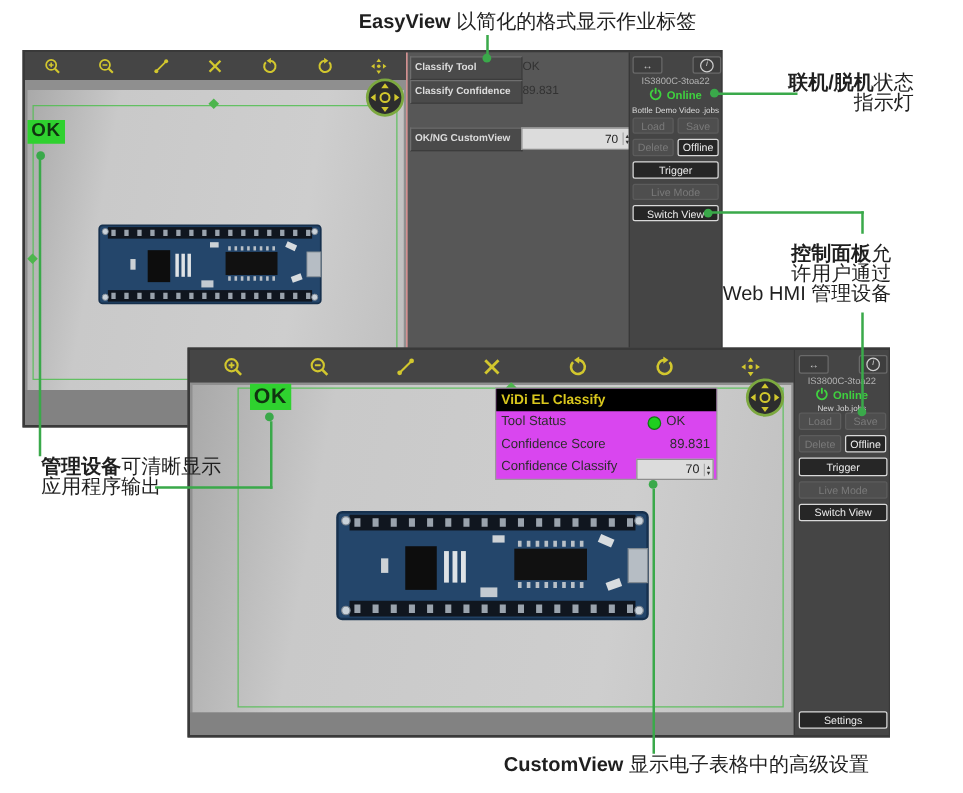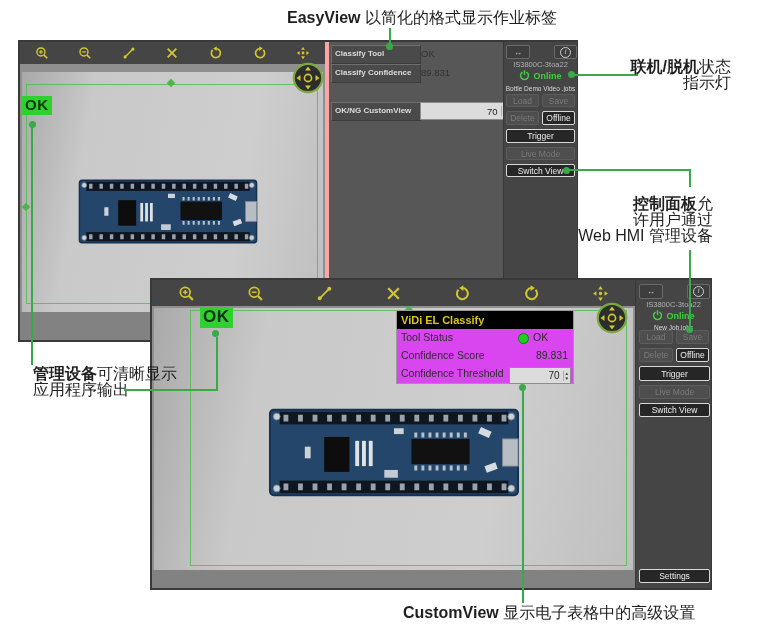--- a/index.html
+++ b/index.html
@@ -28,21 +28,21 @@
   .roi{position:absolute;border:1px solid rgba(80,190,80,.85);}
   .diamond{position:absolute;width:6px;height:6px;background:#4db54d;transform:rotate(45deg);}
   .oklabel{position:absolute;background:#2fd12f;color:#062;color:#103310;font-weight:bold;
            padding:1px 3px;line-height:1.1;letter-spacing:.5px;}
   #ok1{font-size:15px;}
   #ok2{font-size:17px;}
 
   .panctl{position:absolute;width:32px;height:32px;}
 
   
-  #panel1{left:305px;top:0;width:178px;height:298px;background:#575757;border-left:4px solid #fca5a5;}
+  #panel1{left:305px;top:0;width:178px;height:298px;background:#575757;border-left:1px solid #fca5a5;}
   .prow{position:absolute;left:2px;width:174px;height:17px;}
   .plabel{position:absolute;left:0;top:0;width:85px;height:17px;background:#4a4a4a;
           border:1px solid #3c3c3c;border-top-color:#6e6e6e;border-left-color:#6e6e6e;
           color:#dcdcdc;font-size:8px;font-weight:bold;line-height:15px;padding-left:3px;
           white-space:nowrap;overflow:hidden;}
   .pval{position:absolute;left:90px;top:3px;font-size:9.5px;color:#323232;}
   .regbtn{position:absolute;left:89px;top:0;width:87px;height:16px;
           background:linear-gradient(#e2e2e2,#bcbcbc);border:1px solid #8d8d8d;
           font-size:9px;color:#2e2e2e;text-align:center;line-height:14px;cursor:pointer;}
   .spin{position:absolute;display:flex;align-items:center;background:#dcdcdc;border:1px solid #8d8d8d;cursor:pointer;}
@@ -310,21 +310,21 @@
       <div class="vrow" style="top:18px;">
         <span class="vlabel">Tool Status</span>
         <span class="statusdot" style="left:121px;top:4px;"></span>
         <span class="vval" style="left:136px;">OK</span>
       </div>
       <div class="vrow" style="top:36px;">
         <span class="vlabel">Confidence Score</span>
         <span class="vval" style="right:5px;">89.831</span>
       </div>
       <div class="vrow" style="top:54px;">
-        <span class="vlabel">Confidence Threshold</span>
+        <span class="vlabel">Confidence Classify</span>
         <div id="vspin" class="spin">
           <span class="spin-val">70</span>
           <span class="spin-arrows">
               <span>▲</span>
               <span>▼</span>
             </span>
         </div>
       </div>
     </div>
 

